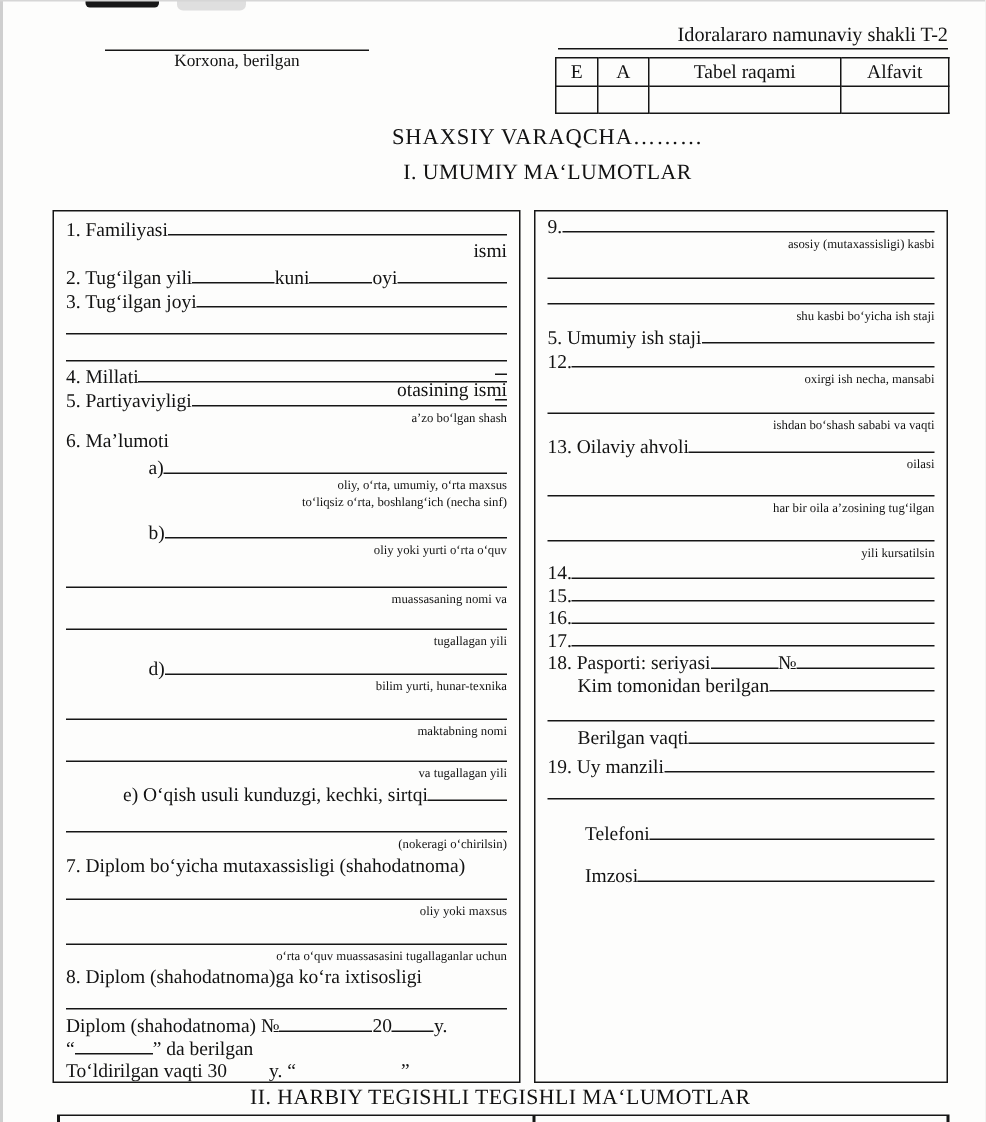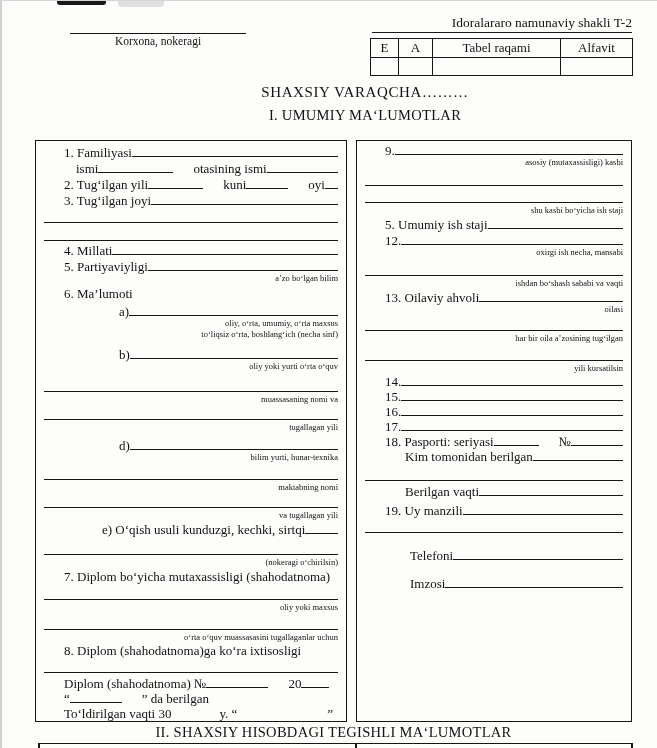--- a/index.html
+++ b/index.html
@@ -27,49 +27,49 @@
   .main-title { position:absolute; left:80px; top:84px; width:570px; text-align:center; font-size:15px; letter-spacing:.6px; }
   .sec1-title { position:absolute; left:80px; top:107px; width:570px; text-align:center; font-size:14.5px; letter-spacing:.3px; }
   .sec2-title { position:absolute; left:35px; top:724px; width:597px; text-align:center; font-size:14.5px; letter-spacing:.3px; }
 
   
   .box { position:absolute; top:140px; height:582px; border:1.5px solid #161616; box-sizing:border-box; padding:3px 8px 0 8px; font-size:13px; line-height:1.05; overflow:hidden; }
   .box-left  { left:35px;  width:312px; }
   .box-right { left:356px; width:276px; }
 
   .r { display:flex; align-items:flex-end; white-space:pre; }
-  .lbl { flex:0 0 auto;margin-left:20px; }
+  .lbl { flex:0 0 auto; }
   .f { flex:1 1 auto; min-width:8px; border-bottom:1px solid #161616; margin-bottom:3px; }
   .sp { flex:0 0 auto; }
   .fw28{flex:0 0 28px;} .fw42{flex:0 0 42px;} .fw45{flex:0 0 45px;} .fw52{flex:0 0 52px;}
   .fw55{flex:0 0 55px;} .fw62{flex:0 0 62px;} .fw70{flex:0 0 70px;} .fw75{flex:0 0 75px;}
   .cap { font-size:8.5px; line-height:1; text-align:right; }
   .capl { padding-left:62px; }   
   .pl120 { padding-left:120px; }
-  .ind12{padding-left:12px;} .ind20{padding-left:20px;} .ind25{padding-left:25px;}
+  .ind12{padding-left:12px;flex-direction:column;} .ind20{padding-left:20px;} .ind25{padding-left:25px;}
   .ind38{padding-left:38px;} .ind55{padding-left:55px;}.h11{height:11px}.h12{height:12px}.h14{height:14px}.h15{height:15px}
   .h16{height:16px}.h17{height:17px}.h18{height:18px}.h19{height:19px}.h20{height:20px}
   .h21{height:21px}.h27{height:27px}.h28{height:28px}
 
   
   .frag { position:absolute; left:38px; top:743px; width:595px; height:6px; border-top:1.8px solid #161616; }
   .frag .v { position:absolute; top:0; width:1.6px; height:5px; background:#161616; }
   .frag .v1{left:0;} .frag .v2{left:317px;} .frag .v3{right:0;}
 </style>
 </head>
 <body>
 
 <div class="page">
   <div class="art1"></div>
   <div class="art2"></div>
   <div class="edge-l"></div>
   <div class="edge-t"></div>
 
   <div class="org-line"></div>
-  <div class="org-label">Korxona, nokeragi</div>
+  <div class="org-label">Korxona, berilgan</div>
   <div class="form-code">Idoralararo namunaviy shakli T-2</div>
   <table class="id-table">
     <colgroup>
         <col style="width:28px">
         <col style="width:34px">
         <col style="width:128px">
         <col style="width:72px">
       </colgroup>
     <tbody>
         <tr class="hr-row">
@@ -92,21 +92,21 @@
 
   <div class="box box-left">
     <div class="r h16"><span class="lbl">1. Familiyasi</span><span class="f"></span></div>
     <div class="r h16 ind12"><span class="lbl">ismi</span><span class="f fw75"></span><span class="lbl">otasining ismi</span><span class="f"></span></div>
     <div class="r h16"><span class="lbl">2. Tug‘ilgan yili</span><span class="f fw55"></span><span class="lbl">kuni</span><span class="f fw42"></span><span class="lbl">oyi</span><span class="f"></span></div>
     <div class="r h16"><span class="lbl">3. Tug‘ilgan joyi</span><span class="f"></span></div>
     <div class="r h18"><span class="f"></span></div>
     <div class="r h18"><span class="f"></span></div>
     <div class="r h14"><span class="lbl">4. Millati</span><span class="f"></span></div>
     <div class="r h16"><span class="lbl">5. Partiyaviyligi</span><span class="f"></span></div>
-    <div class="cap h11 capl">a’zo bo‘lgan bilim</div>
+    <div class="cap h11 capl">a’zo bo‘lgan shash</div>
     <div class="r h16"><span class="lbl">6. Ma’lumoti</span></div>
     <div class="r h18 ind55"><span class="lbl">a)</span><span class="f"></span></div>
     <div class="cap h11 capl">oliy, o‘rta, umumiy, o‘rta maxsus</div>
     <div class="cap h12 capl">to‘liqsiz o‘rta, boshlang‘ich (necha sinf)</div>
     <div class="r h20 ind55"><span class="lbl">b)</span><span class="f"></span></div>
     <div class="cap h12 capl">oliy yoki yurti o‘rta o‘quv</div>
     <div class="r h21"><span class="f"></span></div>
     <div class="cap h11 capl">muassasaning nomi va</div>
     <div class="r h17"><span class="f"></span></div>
     <div class="cap h11 capl">tugallagan yili</div>
@@ -155,19 +155,19 @@
     <div class="r h15"><span class="lbl">18. Pasporti: seriyasi</span><span class="f fw45"></span><span class="lbl">№</span><span class="f"></span></div>
     <div class="r h15 ind20"><span class="lbl">Kim tomonidan berilgan</span><span class="f"></span></div>
     <div class="r h20"><span class="f"></span></div>
     <div class="r h15 ind20"><span class="lbl">Berilgan vaqti</span><span class="f"></span></div>
     <div class="r h19"><span class="lbl">19. Uy manzili</span><span class="f"></span></div>
     <div class="r h18"><span class="f"></span></div>
     <div class="r h27 ind25"><span class="lbl">Telefoni</span><span class="f"></span></div>
     <div class="r h28 ind25"><span class="lbl">Imzosi</span><span class="f"></span></div>
   </div>
 
-  <div class="sec2-title">II. SHAXSIY HISOBDAGI TEGISHLI MA‘LUMOTLAR</div>
+  <div class="sec2-title">II. HARBIY TEGISHLI TEGISHLI MA‘LUMOTLAR</div>
   <div class="frag">
     <div class="v v1"></div>
     <div class="v v2"></div>
     <div class="v v3"></div>
   </div>
 </div>
 
 </body></html>

